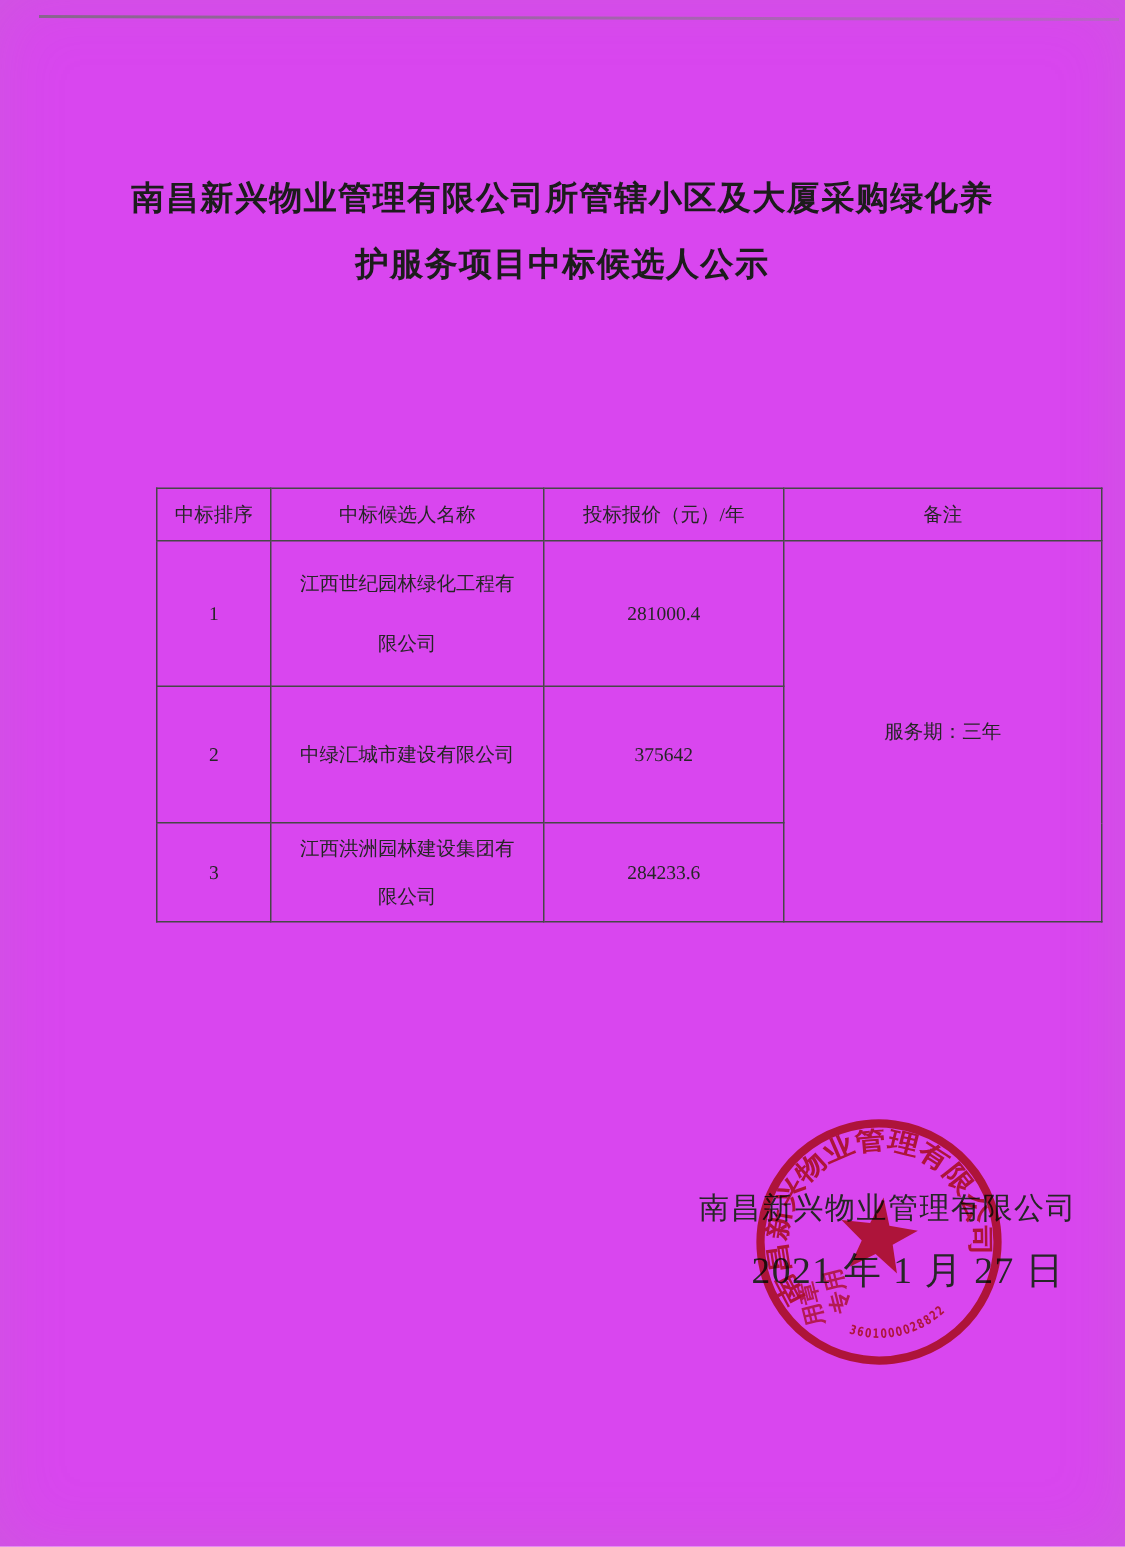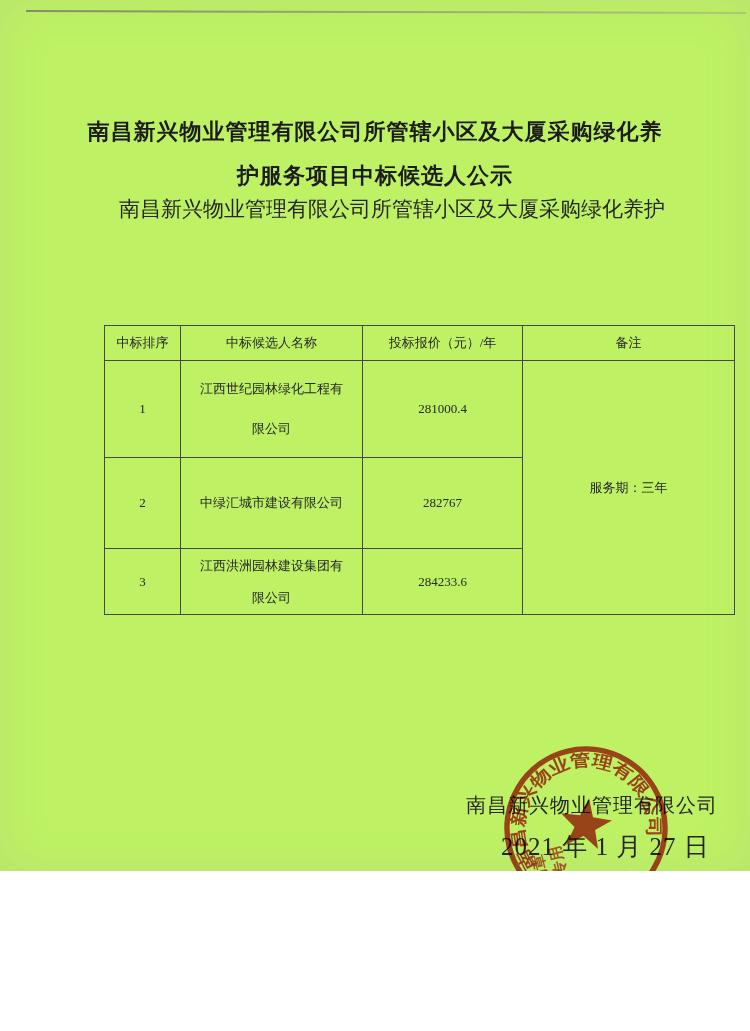--- a/index.html
+++ b/index.html
@@ -1,19 +1,19 @@
 <!DOCTYPE html>
 <html><head>
 <meta charset="utf-8">
 <style>
   html,body{margin:0;padding:0;}
   .page{
     position:relative;
-    width:750px;height:871px;
-    background:#bef264;
+    width:750px;height:1031px;
+    background:#d946ef;
     overflow:hidden;
     font-family:"Liberation Serif","DejaVu Serif",serif;
     color:#222;
     box-shadow:inset 0 0 45px rgba(160,160,155,0.18);
   }
   .scan-line-top{
     position:absolute;top:11px;left:26px;width:720px;height:2px;
     background:linear-gradient(to right,rgba(110,110,110,0.75),rgba(140,140,140,0.35));
     transform:rotate(0.15deg);
   }
@@ -65,21 +65,20 @@
 <div class="page">
 
   <div class="scan-line-top"></div>
 
   <div class="title">
     <div class="t1">南昌新兴物业管理有限公司所管辖小区及大厦采购绿化养</div>
     <div class="t2">护服务项目中标候选人公示</div>
   </div>
 
   <div class="body-par">
-    <div class="line indent">南昌新兴物业管理有限公司所管辖小区及大厦采购绿化养护</div>
   </div>
 
   <table class="bid">
     <colgroup>
       <col style="width:76px">
         <col style="width:182px">
         <col style="width:160px">
         <col style="width:212px">
     </colgroup>
     <tbody>
@@ -96,21 +95,21 @@
           <div>江西世纪园林绿化工程有</div>
           <div>限公司</div>
         </div>
       </td>
       <td>281000.4</td>
       <td rowspan="3">服务期：三年</td>
     </tr>
     <tr style="height:91px">
       <td>2</td>
       <td>中绿汇城市建设有限公司</td>
-      <td>282767</td>
+      <td>375642</td>
     </tr>
     <tr style="height:66px">
       <td>3</td>
       <td>
         <div class="name-lines" style="line-height:32px;">
           <div>江西洪洲园林建设集团有</div>
           <div>限公司</div>
         </div>
       </td>
       <td>284233.6</td>

